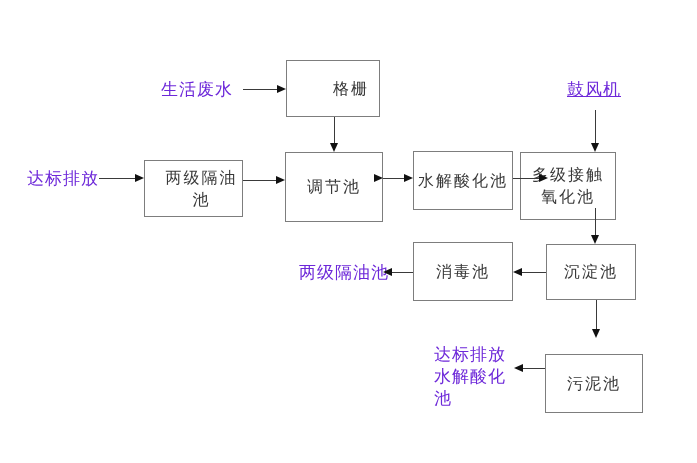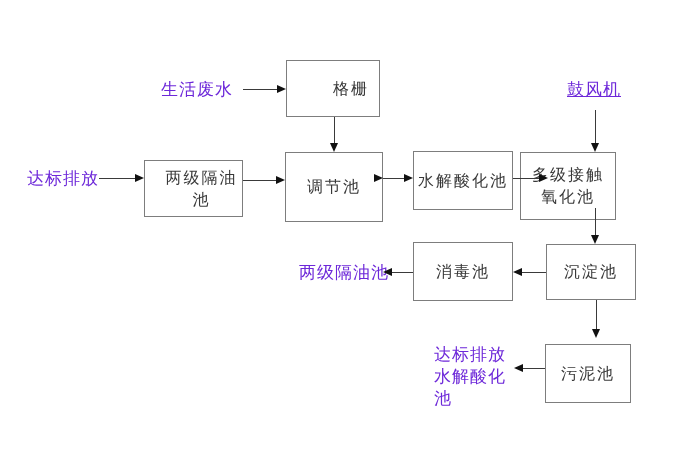--- a/index.html
+++ b/index.html
@@ -35,21 +35,21 @@
   .arr.d { border-left:4px solid transparent; border-right:4px solid transparent; border-top:9px solid #111; }
 
   
   #n-grating          { left:286px; top:60px;  width:94px;  height:57px;padding-left:36px; }
   #n-oil-separation   { left:144px; top:160px; width:99px;  height:57px;padding-left:16px; }
   #n-regulating       { left:285px; top:152px; width:98px;  height:70px; }
   #n-hydrolysis       { left:413px; top:151px; width:100px; height:59px; }
   #n-contact-oxidation{ left:520px; top:152px; width:96px;  height:68px; }
   #n-sedimentation    { left:546px; top:244px; width:90px;  height:56px; }
   #n-disinfection     { left:413px; top:242px; width:100px; height:59px; }
-  #n-sludge           { left:545px; top:344px; width:86px;  height:59px; }
+  #n-sludge           { left:545px; top:354px; width:98px;  height:59px; }
 
   
   #t-domestic   { left:161px; top:79px; }
   #t-production { left:27px;  top:168px; }
   #t-blower     { left:567px; top:79px;text-decoration:underline; }
   #t-discharge  { left:299px; top:262px; }
   #t-qualified  { left:434px; top:344px; white-space:normal; width:80px; }
 </style>
 </head>
 <body>

